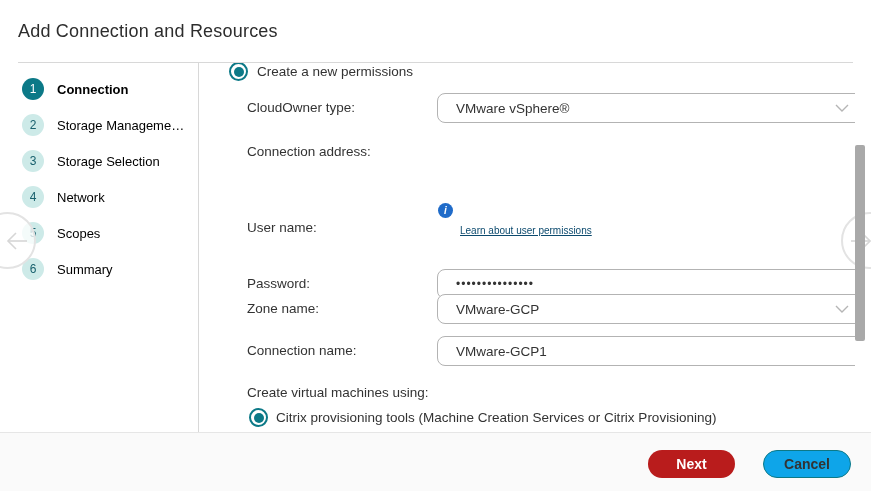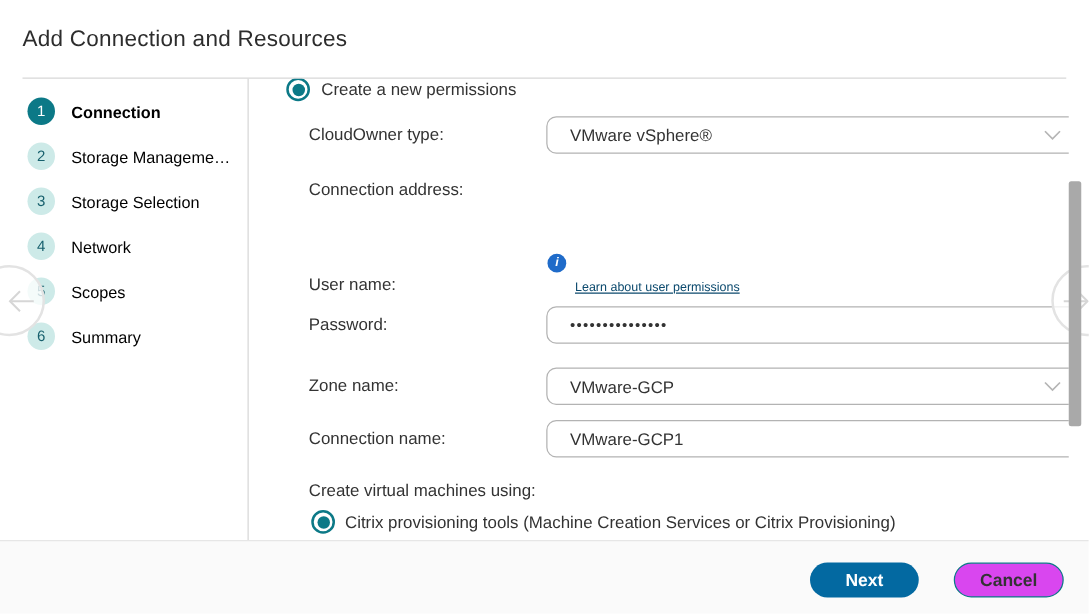--- a/index.html
+++ b/index.html
@@ -70,22 +70,22 @@
   
   .footer{
     position:absolute;left:0;top:432px;width:871px;height:59px;
     background:#fafafa;border-top:1px solid #e6e6e6;box-sizing:border-box;
   }
   .btn{
     position:absolute;top:17px;height:28px;border-radius:14px;
     font-family:"Liberation Sans", sans-serif;font-size:14px;font-weight:bold;
     display:flex;align-items:center;justify-content:center;cursor:pointer;box-sizing:border-box;
   }
-  .btn-next{left:648px;width:87px;background:#0369a1;color:#fff;border:none;}
-  .btn-cancel{left:763px;width:88px;background:#d946ef;color:#333;border:1.5px solid #0c7987;}
+  .btn-next{left:648px;width:87px;background:#b91c1c;color:#fff;border:none;}
+  .btn-cancel{left:763px;width:88px;background:#0ea5e9;color:#333;border:1.5px solid #0c7987;}
 
   
   .scroll-thumb{
     position:absolute;left:855px;top:145px;width:10px;height:196px;
     background:#a9a9a9;border-radius:2px;z-index:6;cursor:grab;
   }
 
   
   .ghost-btn{
     position:absolute;top:212px;width:57px;height:57px;border-radius:50%;
@@ -153,21 +153,21 @@
 
   <div class="row radio-row" style="top:121px;left:239px">
     <span class="info-icon">i</span>
     <a class="perm-link">Learn about user permissions</a>
   </div>
 
   <div class="row" style="top:150px;height:30px">
     <span class="f-label">User name:</span>
   </div>
 
-  <div class="row" style="top:182px;height:30px">
+  <div class="row" style="top:206px;height:30px">
     <span class="f-label">Password:</span>
     <div class="field">
       <span class="f-value" style="letter-spacing:1px;font-size:12px">•••••••••••••••</span>
     </div>
   </div>
 
   <div class="row" style="top:231px;height:30px">
     <span class="f-label">Zone name:</span>
     <div class="field dropdown">
       <span class="f-value">VMware-GCP</span>

